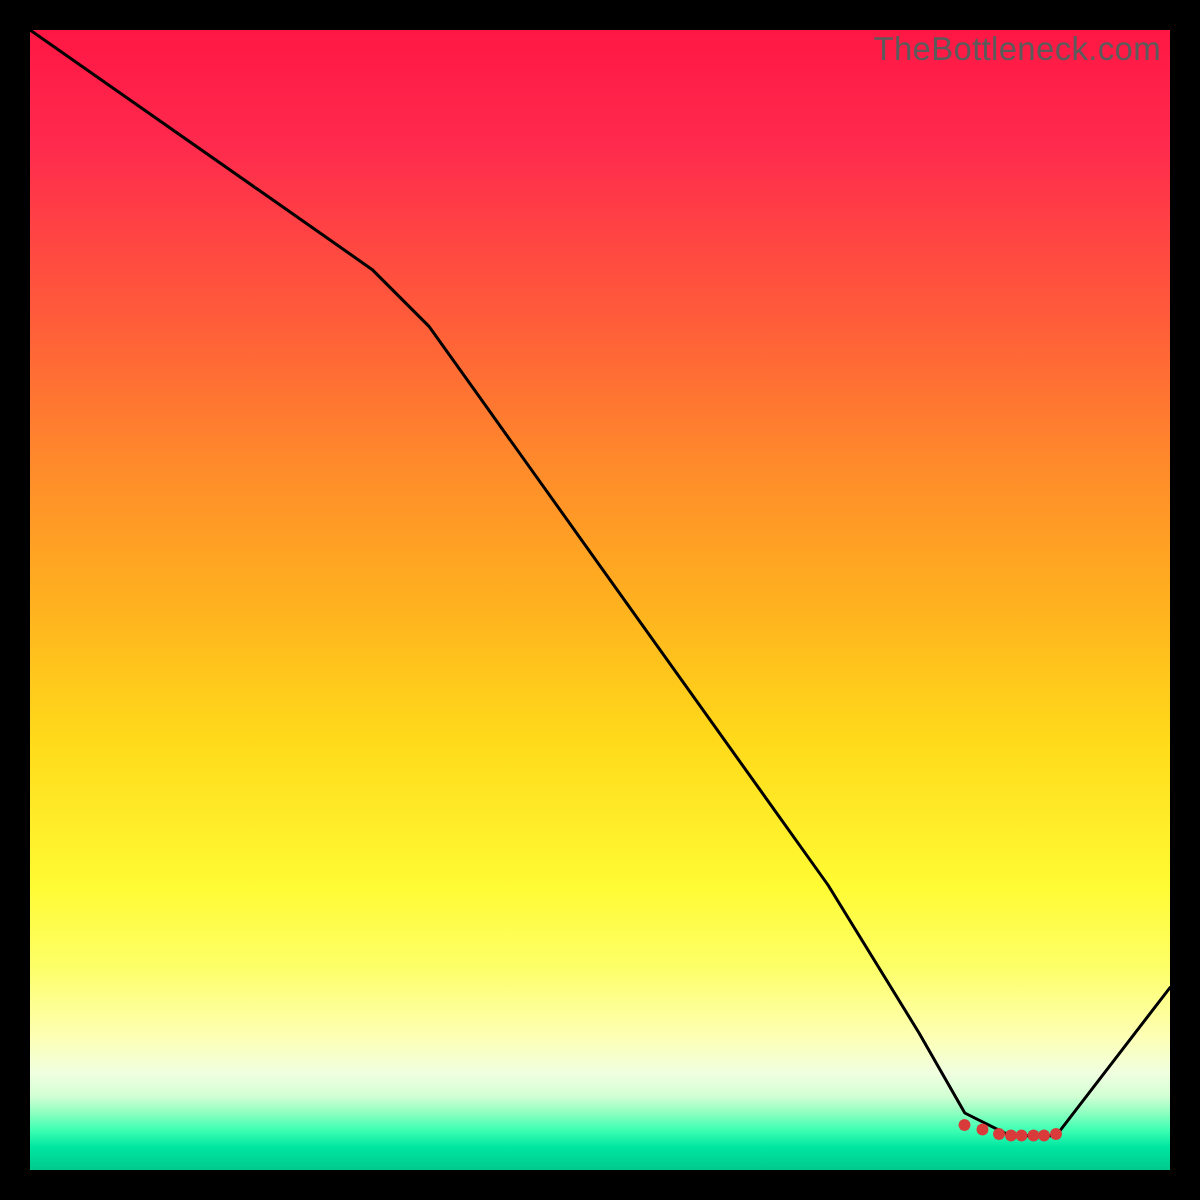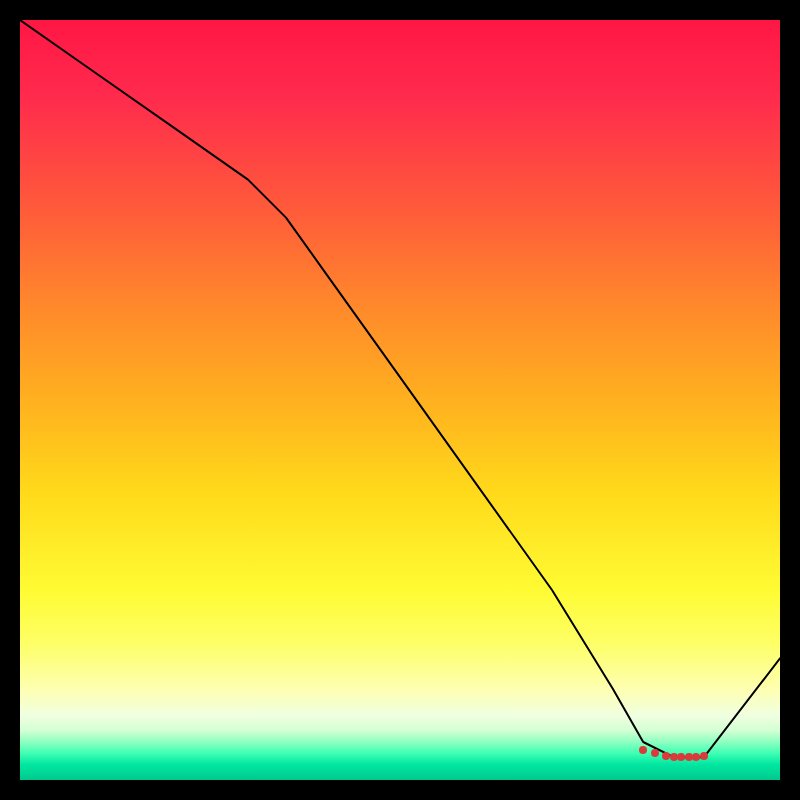--- a/index.html
+++ b/index.html
@@ -75,20 +75,21 @@
     background: #d93b3b;
     transform: translate(-50%, -50%);
   }
 </style>
 </head>
 <body>
 
 <div class="frame">
   <div class="plot">
 
+    <div class="watermark">TheBottleneck.com</div>
 
     <svg class="curve" viewBox="0 0 760 760">
       <path d="M0.0 0.0 L76.0 53.2 L152.0 106.4 L228.0 159.6 L266.0 197.6 L304.0 250.8 L380.0 357.2 L456.0 463.6 L532.0 570.0 L592.8 668.8 L623.2 722.0 L653.6 737.2 L668.8 737.2 L684.0 737.2 L760.0 638.4"></path>
     </svg>
 
   <div class="dot" style="left: 623.2px; top: 729.6px;"></div>
       <div class="dot" style="left: 634.6px; top: 733.4px;"></div>
       <div class="dot" style="left: 646px; top: 735.68px;"></div>
       <div class="dot" style="left: 653.6px; top: 737.2px;"></div>
       <div class="dot" style="left: 661.2px; top: 737.2px;"></div>

